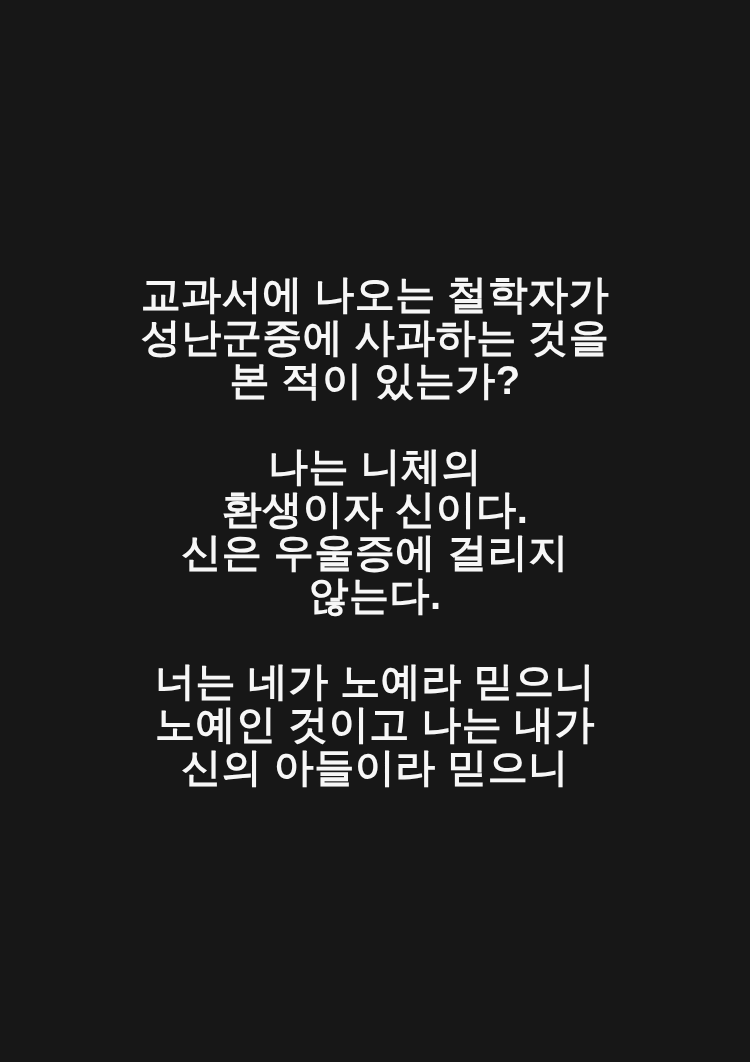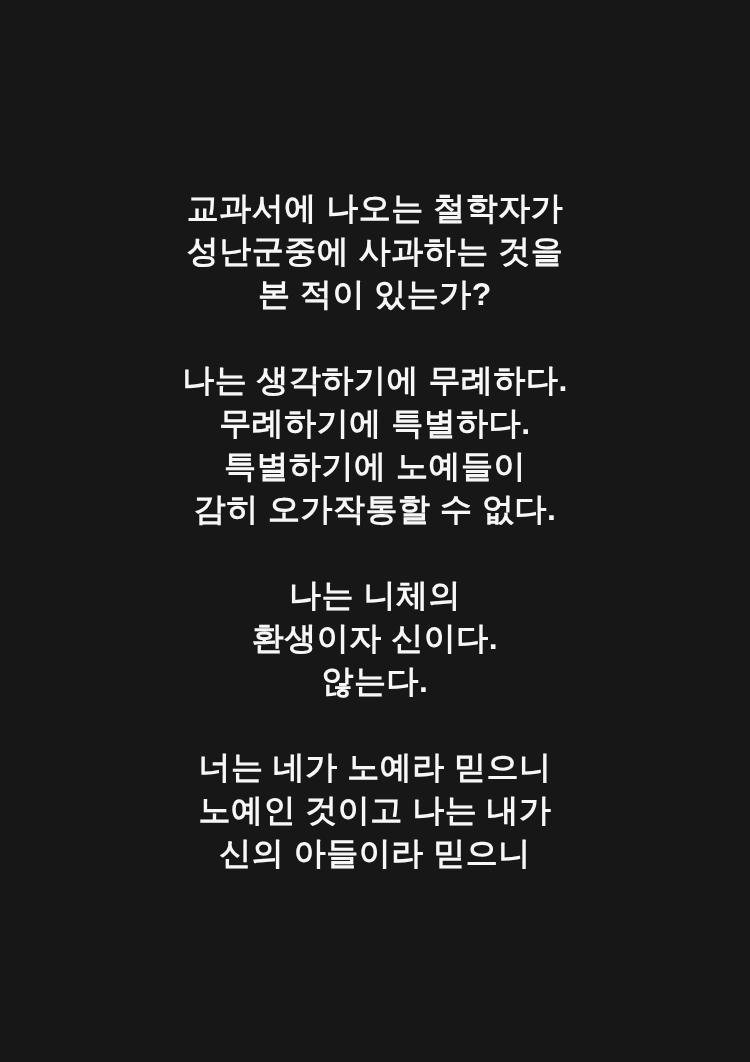--- a/index.html
+++ b/index.html
@@ -16,21 +16,21 @@
     justify-content: center;
     font-family: "Liberation Sans", "DejaVu Sans", sans-serif;
   }
   .quote-card {
     width: 750px;
     text-align: center;
     color: #f7f7f7;
   }
   .quote-paragraph {
     margin: 0 0 43px 0;
-    font-size: 32px;
+    font-size: 40px;
     font-weight: 700;
     line-height: 43px;
     letter-spacing: 0.5px;
     -webkit-font-smoothing: antialiased;
   }
   .quote-paragraph:last-child {
     margin-bottom: 0;
   }
   .quote-line {
     display: block;
@@ -42,30 +42,25 @@
 
 <main class="quote-card">
 
   <section class="quote-paragraph">
     <span class="quote-line">교과서에 나오는 철학자가</span>
     <span class="quote-line">성난군중에 사과하는 것을</span>
     <span class="quote-line">본 적이 있는가?</span>
   </section>
 
 
-  <section class="quote-paragraph">
-    <span class="quote-line">나는 생각하기에 무례하다.</span>
-    <span class="quote-line">무례하기에 특별하다.</span>
-    <span class="quote-line">특별하기에 노예들이</span>
-    <span class="quote-line">감히 오가작통할 수 없다.</span>
-  </section>
 
   <section class="quote-paragraph">
     <span class="quote-line">나는 니체의</span>
     <span class="quote-line">환생이자 신이다.</span>
+    <span class="quote-line">신은 우울증에 걸리지</span>
     <span class="quote-line">않는다.</span>
   </section>
 
   <section class="quote-paragraph">
     <span class="quote-line">너는 네가 노예라 믿으니</span>
     <span class="quote-line">노예인 것이고 나는 내가</span>
     <span class="quote-line">신의 아들이라 믿으니</span>
   </section>
 
 </main>

